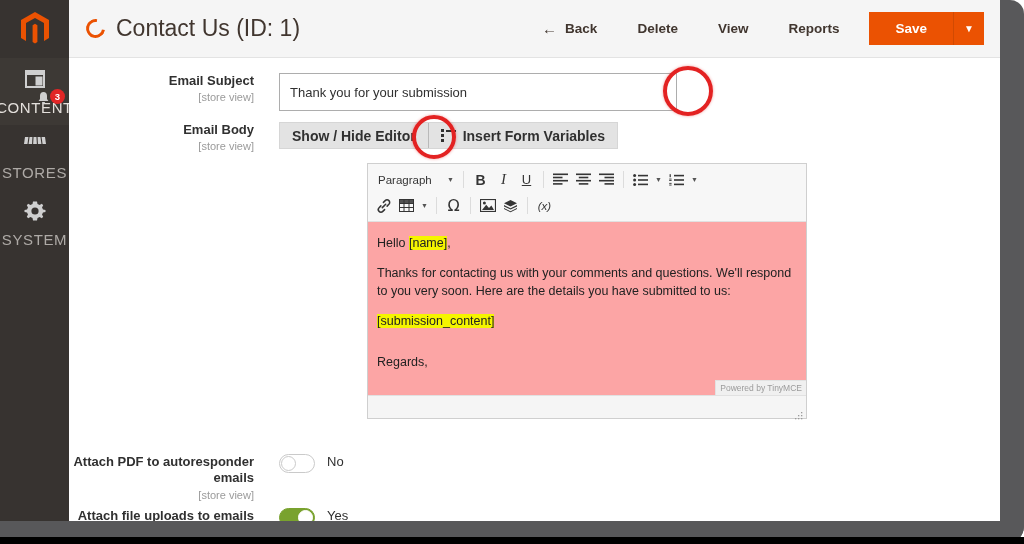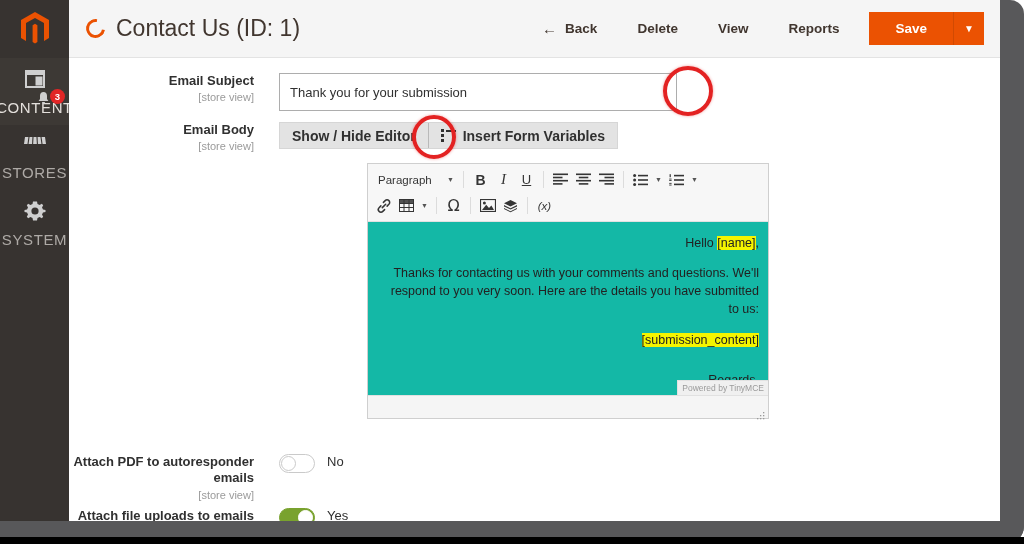--- a/index.html
+++ b/index.html
@@ -185,21 +185,21 @@
     position: absolute; left: 0; width: 3px; height: 3px;
     background: #303030; display: block;
   }
   .list-icon b:nth-of-type(1) { top: -0.5px; }
   .list-icon b:nth-of-type(2) { top: 4.5px; }
   .list-icon b:nth-of-type(3) { top: 9.5px; }
 
   
   #editor {
     position: absolute;
-    width: 402px;
+    width: 440px;
     border: 1px solid #cfcfcf;
     background: #fff;
   }
   .tmce-toolbar {
     background: #f7f7f7;
     border-bottom: 1px solid #e1e1e1;
     padding: 3px 4px;
   }
   .tmce-row { display: flex; align-items: center; height: 25px; }
   .tmce-row + .tmce-row { margin-top: 1px; }
@@ -225,23 +225,22 @@
     font-size: 7px; color: #555;
     background: none; border: none; cursor: pointer;
   }
 
   .tmce-body {
     padding: 12px 9px 6px;
     height: 173px;
     font-size: 12.5px; color: #222; line-height: 1.45;
     font-family: "Liberation Sans", sans-serif;
     position: relative;
-    background: #14b8a6;
+    background: #fca5a5;
     overflow: hidden;
-    text-align: right;
   }
   .tmce-body p { margin-bottom: 12px; }
   mark { background: #f5f500; color: #222; }
   .tmce-brand {
     position: absolute; right: 0; bottom: 0;
     background: #f0f0f0;
     color: #9a9a9a; font-size: 8.5px;
     padding: 1px 4px;
     border-left: 1px solid #e2e2e2;
     border-top: 1px solid #e2e2e2;

